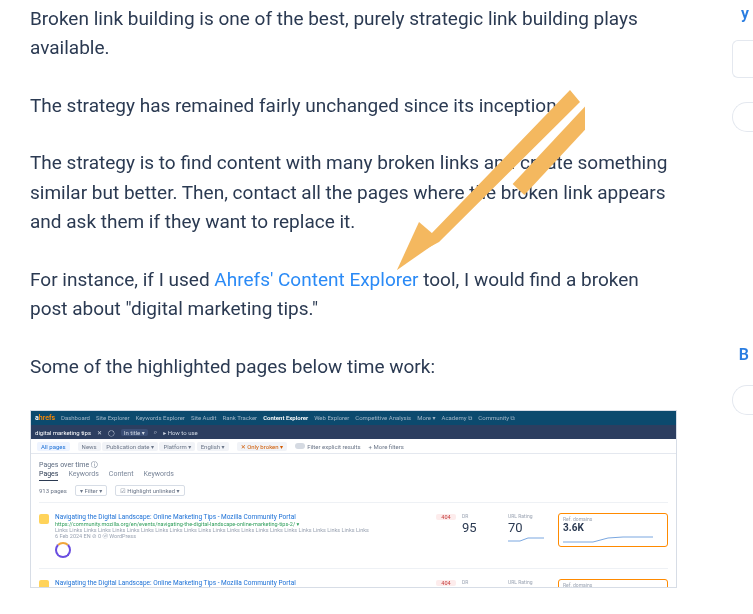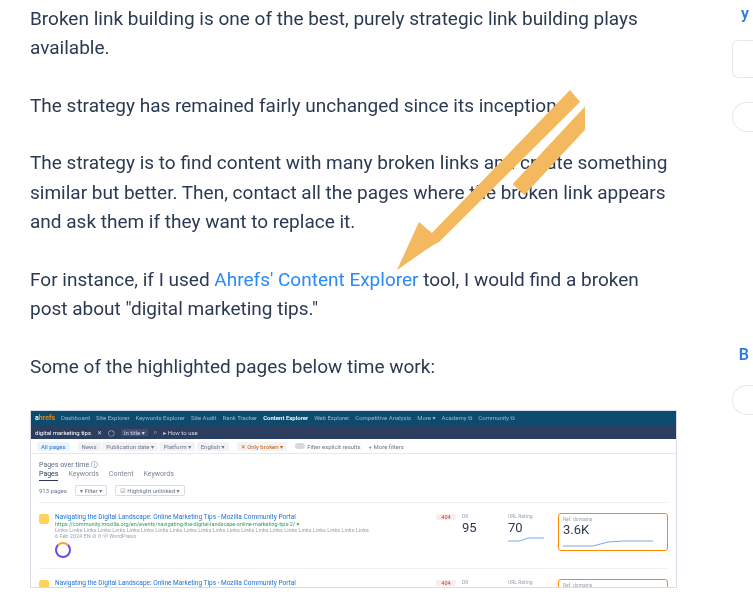--- a/index.html
+++ b/index.html
@@ -37,21 +37,21 @@
   .ah-sq{width:10px;height:10px;background:#ffd35a;border-radius:2px;flex:none;margin-top:1px}
   .ah-rt{flex:1;min-width:0}
   .ah-rt .t{color:#1a6fd6;font-size:6.5px;white-space:nowrap;overflow:hidden;text-overflow:ellipsis}
   .ah-rt .u{color:#2f9e5b;font-size:5.5px;white-space:nowrap;overflow:hidden;text-overflow:ellipsis}
   .ah-rt .m{color:#9aa3b2;font-size:5.5px;white-space:nowrap;overflow:hidden;text-overflow:ellipsis}
   .ah-col{width:40px;font-size:6px;color:#6b7688;text-align:left}
   .ah-col .lbl{font-size:5px;color:#9aa3b2;display:block;margin-bottom:1px}
   .ah-col .v{font-size:13px;color:#2b3a52}
   .ah-ref{width:100px;border:1.5px solid #ff8a00;border-radius:3px;padding:2px 4px;margin-left:4px}
   .ah-ref .lbl{font-size:5px;color:#9aa3b2}
-  .ah-ref .v{font-size:13px;color:#2b3a52;font-weight:400}
+  .ah-ref .v{font-size:10px;color:#2b3a52;font-weight:700}
   .ah-ref svg{display:block;margin-top:1px}
   .ah-badge{width:18px;font-size:5.5px;background:#fdecec;color:#c53a3a;border-radius:2px;text-align:center;align-self:flex-start;margin-top:1px;padding:0 1px}
   .ah-donut{width:12px;height:12px;border:2px solid #6a4ee0;border-top-color:#f0a63a;border-radius:50%;margin-top:2px}
 </style>
 </head>
 <body>
 
 <div class="page">
 
   <div class="article">

